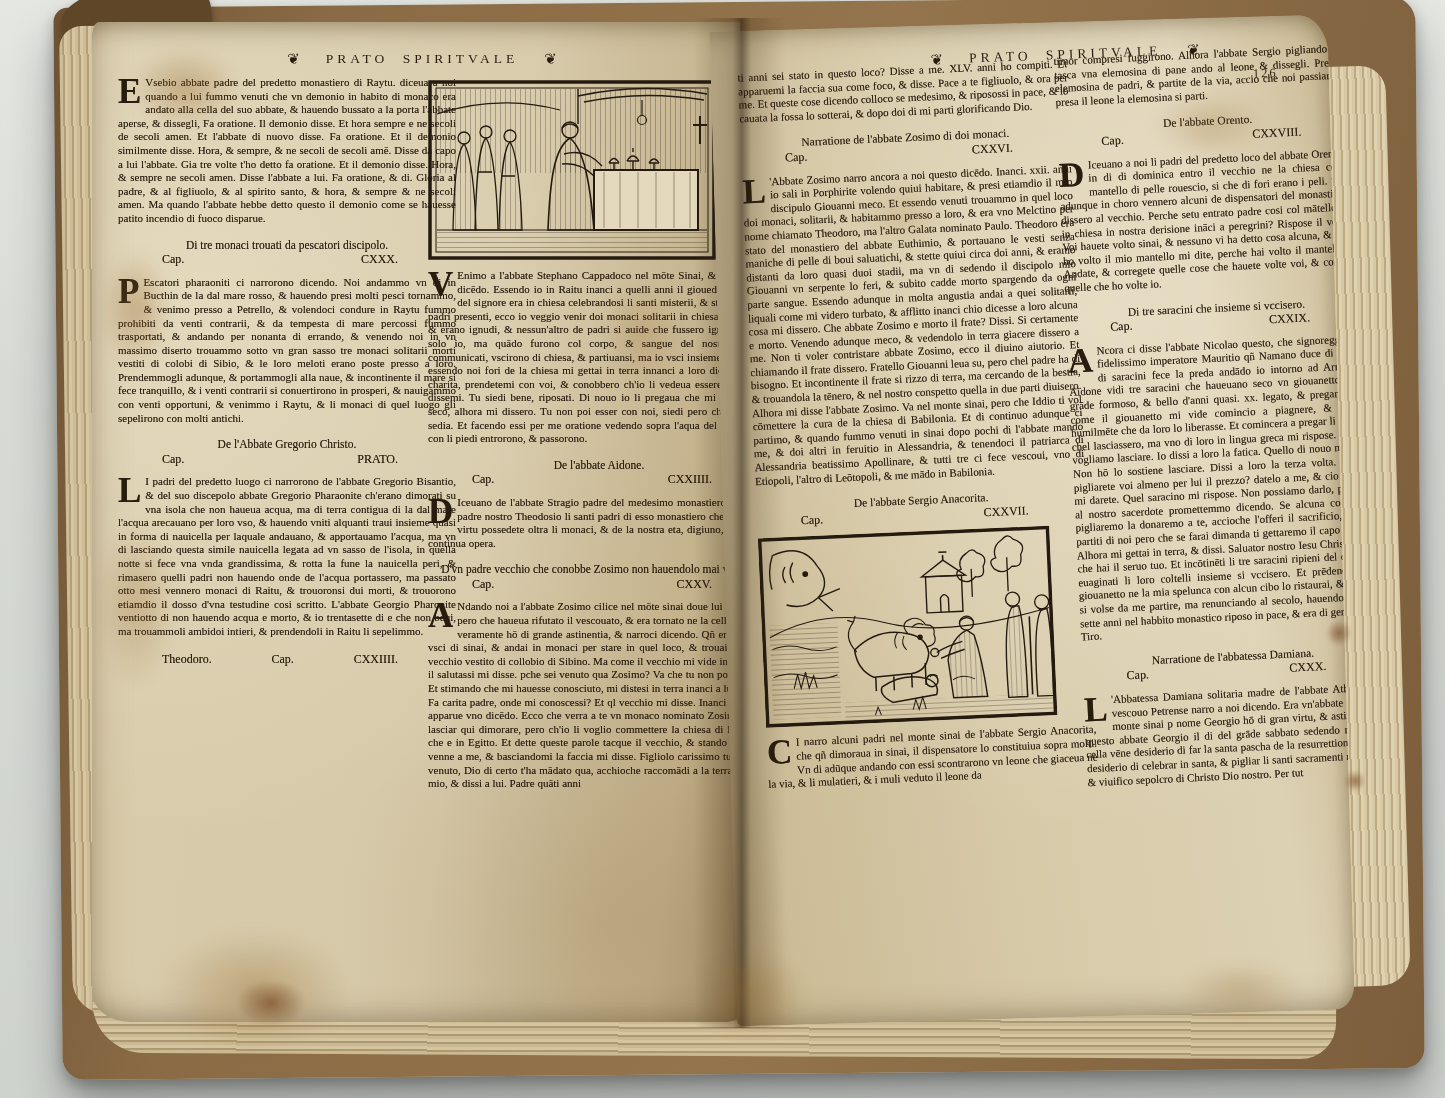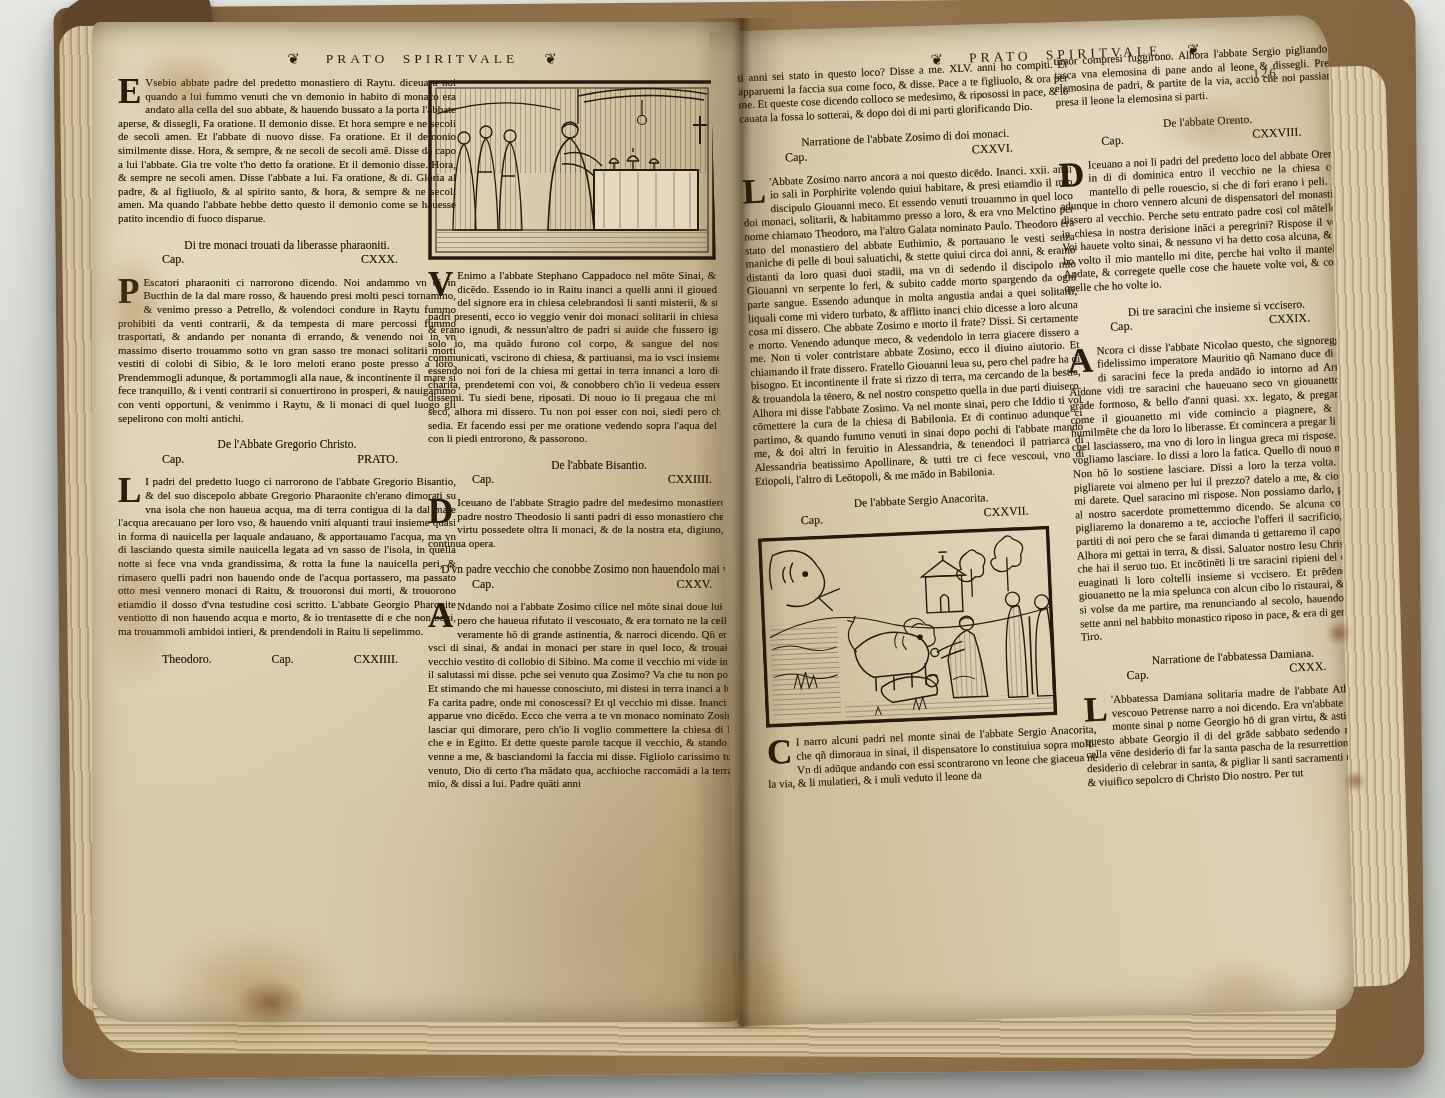--- a/index.html
+++ b/index.html
@@ -99,21 +99,21 @@
 
 <div class="page page-left">
   <div class="running-head" style="left:150px;top:28px;width:360px;">
     <span class="fleuron">❦</span>
     <span>PRATO SPIRITVALE</span>
     <span class="fleuron">❦</span>
   </div>
   <div class="col" style="left:26px;top:54px;width:338px;height:944px;">
       <p class="para"><span class="dropcap">E</span>Vsebio abbate padre del predetto monastiero di Raytu. diceua a noi quando a lui fummo venuti che vn demonio in habito di monaco era andato alla cella del suo abbate, &amp; hauendo bussato a la porta l'abbate aperse, &amp; dissegli, Fa oratione. Il demonio disse. Et hora sempre e ne secoli de secoli amen. Et l'abbate di nuovo disse. Fa oratione. Et il demonio similmente disse. Hora, &amp; sempre, &amp; ne secoli de secoli amē. Disse da capo a lui l'abbate. Gia tre volte t'ho detto fa oratione. Et il demonio disse. Hora, &amp; sempre ne secoli amen. Disse l'abbate a lui. Fa oratione, &amp; di. Gloria al padre, &amp; al figliuolo, &amp; al spirito santo, &amp; hora, &amp; sempre &amp; ne secoli amen. Ma quando l'abbate hebbe detto questo il demonio come se hauesse patito incendio di fuoco disparue.</p>
       <div class="heading">
-        <div class="h-title">Di tre monaci trouati da liberasse pharaoniti.</div>
+        <div class="h-title">Di tre monaci trouati da pescatori discipolo.</div>
         <div class="h-cap">
           <span>Cap.</span>
           <span>CXXX.</span>
         </div>
       </div>
       <p class="para"><span class="dropcap">P</span>Escatori pharaoniti ci narrorono dicendo. Noi andammo vn di in Bucthin de la dal mare rosso, &amp; hauendo presi molti pesci tornammo, &amp; venimo presso a Petrello, &amp; volendoci condure in Raytu fummo prohibiti da venti contrarii, &amp; da tempesta di mare percossi fummo trasportati, &amp; andando per nonanta di errando, &amp; venendo noi in vn massimo diserto trouammo sotto vn gran sasso tre monaci solitarii morti vestiti di colobi di Sibio, &amp; le loro meloti erano poste presso a loro. Prendemmogli adunque, &amp; portammogli alla naue, &amp; incontinente il mare si fece tranquillo, &amp; i venti contrarii si conuertirono in prosperi, &amp; nauigammo con venti opportuni, &amp; venimmo i Raytu, &amp; li monaci di quel luogo gli sepelirono con molti antichi.</p>
       <div class="heading">
         <div class="h-title">De l'Abbate Gregorio Christo.</div>
         <div class="h-cap">
           <span>Cap.</span>
@@ -165,21 +165,21 @@
       <path d="M58 58 C50 66 48 108 47 150 L70 150 C69 110 65 68 58 58 Z"></path>
       <path d="M82 62 C74 70 72 112 71 150 L94 150 C93 114 89 72 82 62 Z" fill="url(#hv)"></path>
       <path d="M50 92 h14 M73 96 h14"></path>
     </g>
     <rect x="9" y="150" width="270" height="22" fill="url(#hh)"></rect>
     <path d="M9 150 H279" stroke="#241a10" stroke-width="1.2"></path>
   </svg>
 </div>
       <p class="para"><span class="dropcap">V</span>Enimo a l'abbate Stephano Cappadoco nel mōte Sinai, &amp; a noi narro dicēdo. Essendo io in Raitu inanci a quelli anni il giouedi de la cena del signore era in chiesa celebrandosi li santi misterii, &amp; stando tutti li padri presenti, ecco io veggio venir doi monaci solitarii in chiesa, &amp; entrare, &amp; erano ignudi, &amp; nessun'altro de padri si auide che fussero ignudi se non solo io, ma quādo furono col corpo, &amp; sangue del nostro signore communicati, vscirono di chiesa, &amp; partiuansi, ma io vsci insieme cō loro, &amp; essendo noi fori de la chiesa mi gettai in terra innanci a loro dicendo. Fate charita, prendetemi con voi, &amp; conobbero ch'io li vedeua essere ignudi, &amp; dissemi. Tu siedi bene, riposati. Di nouo io li pregaua che mi riceuessero seco, alhora mi dissero. Tu non poi esser con noi, siedi pero che hai bona sedia. Et facendo essi per me oratione vedendo sopra l'aqua del mare rosso con li piedi entrorono, &amp; passorono.</p>
       <div class="heading">
-        <div class="h-title">De l'abbate Bisantio.</div>
+        <div class="h-title">De l'abbate Aidone.</div>
         <div class="h-cap">
           <span>Cap.</span>
           <span>CXXIIII.</span>
         </div>
       </div>
       <p class="para"><span class="dropcap">D</span>Iceuano de l'abbate Stragio padre del medesimo monastiero del santo padre nostro Theodosio li santi padri di esso monastiero che queste tre virtu possedete oltra li monaci, &amp; de la nostra eta, digiuno, vigilie, &amp; continua opera.</p>
       <div class="heading">
         <div class="h-title">D'vn padre vecchio che conobbe Zosimo non hauendolo mai veduto.</div>
         <div class="h-cap">
           <span>Cap.</span>

